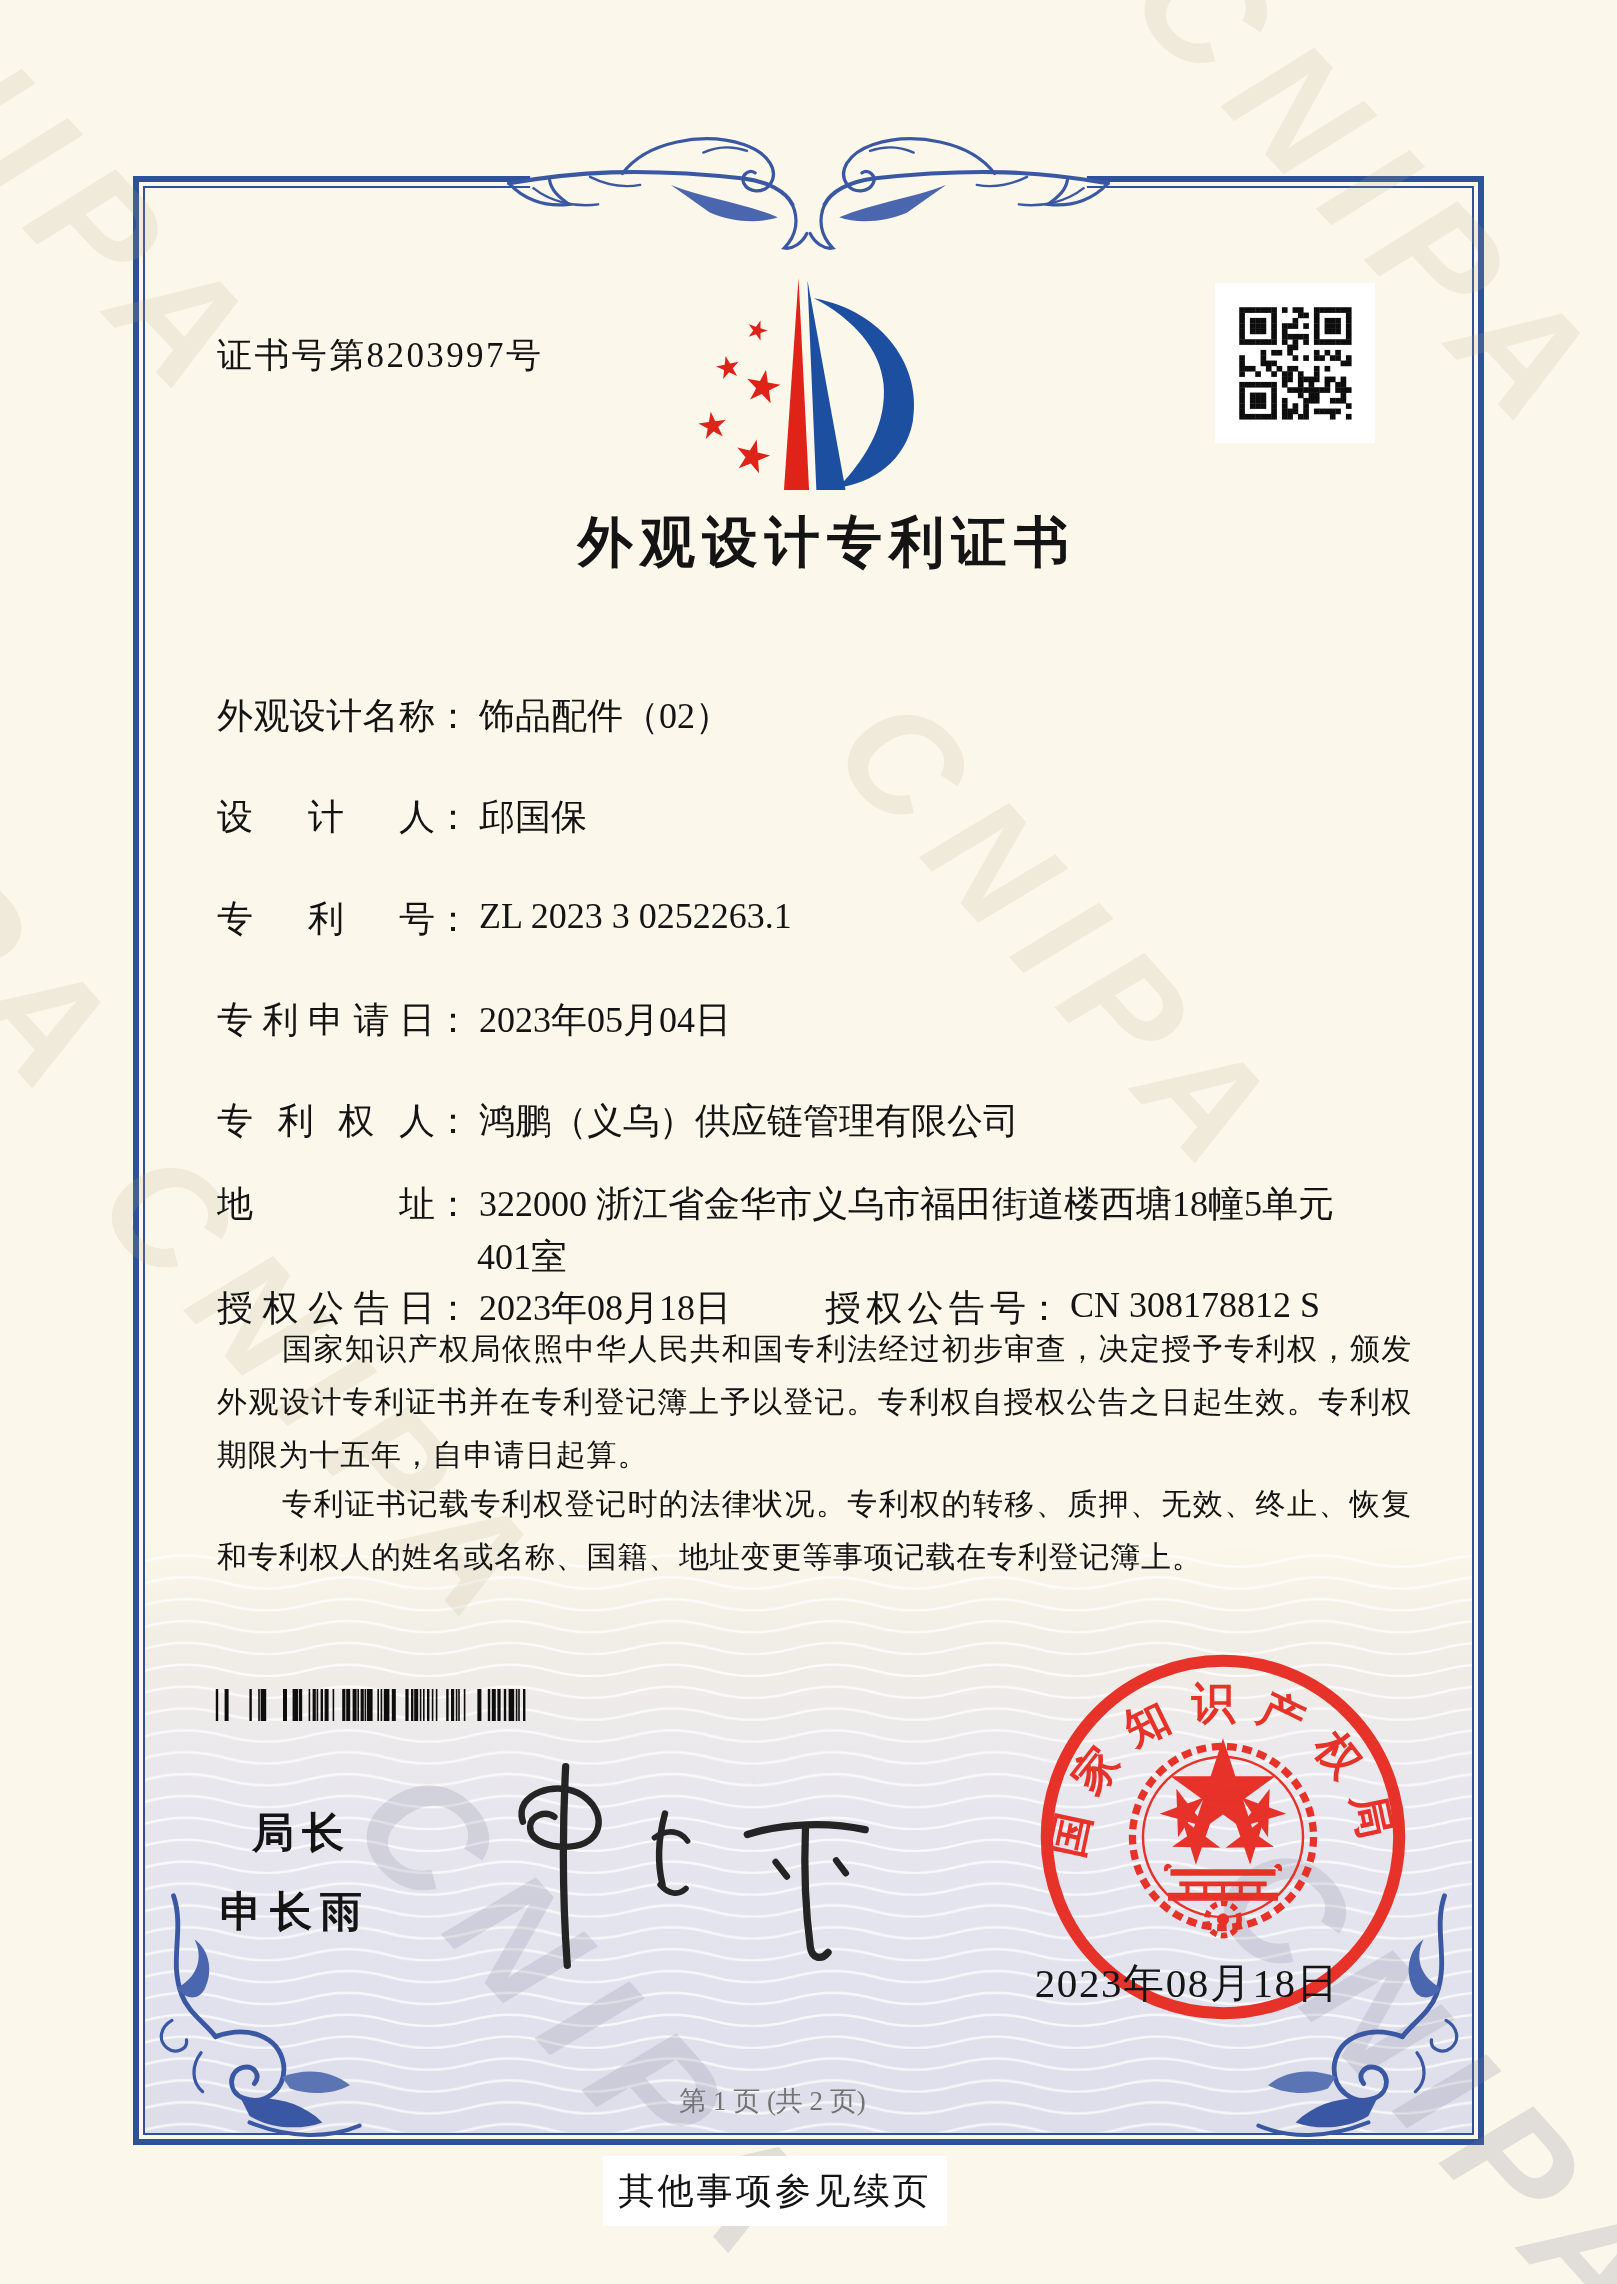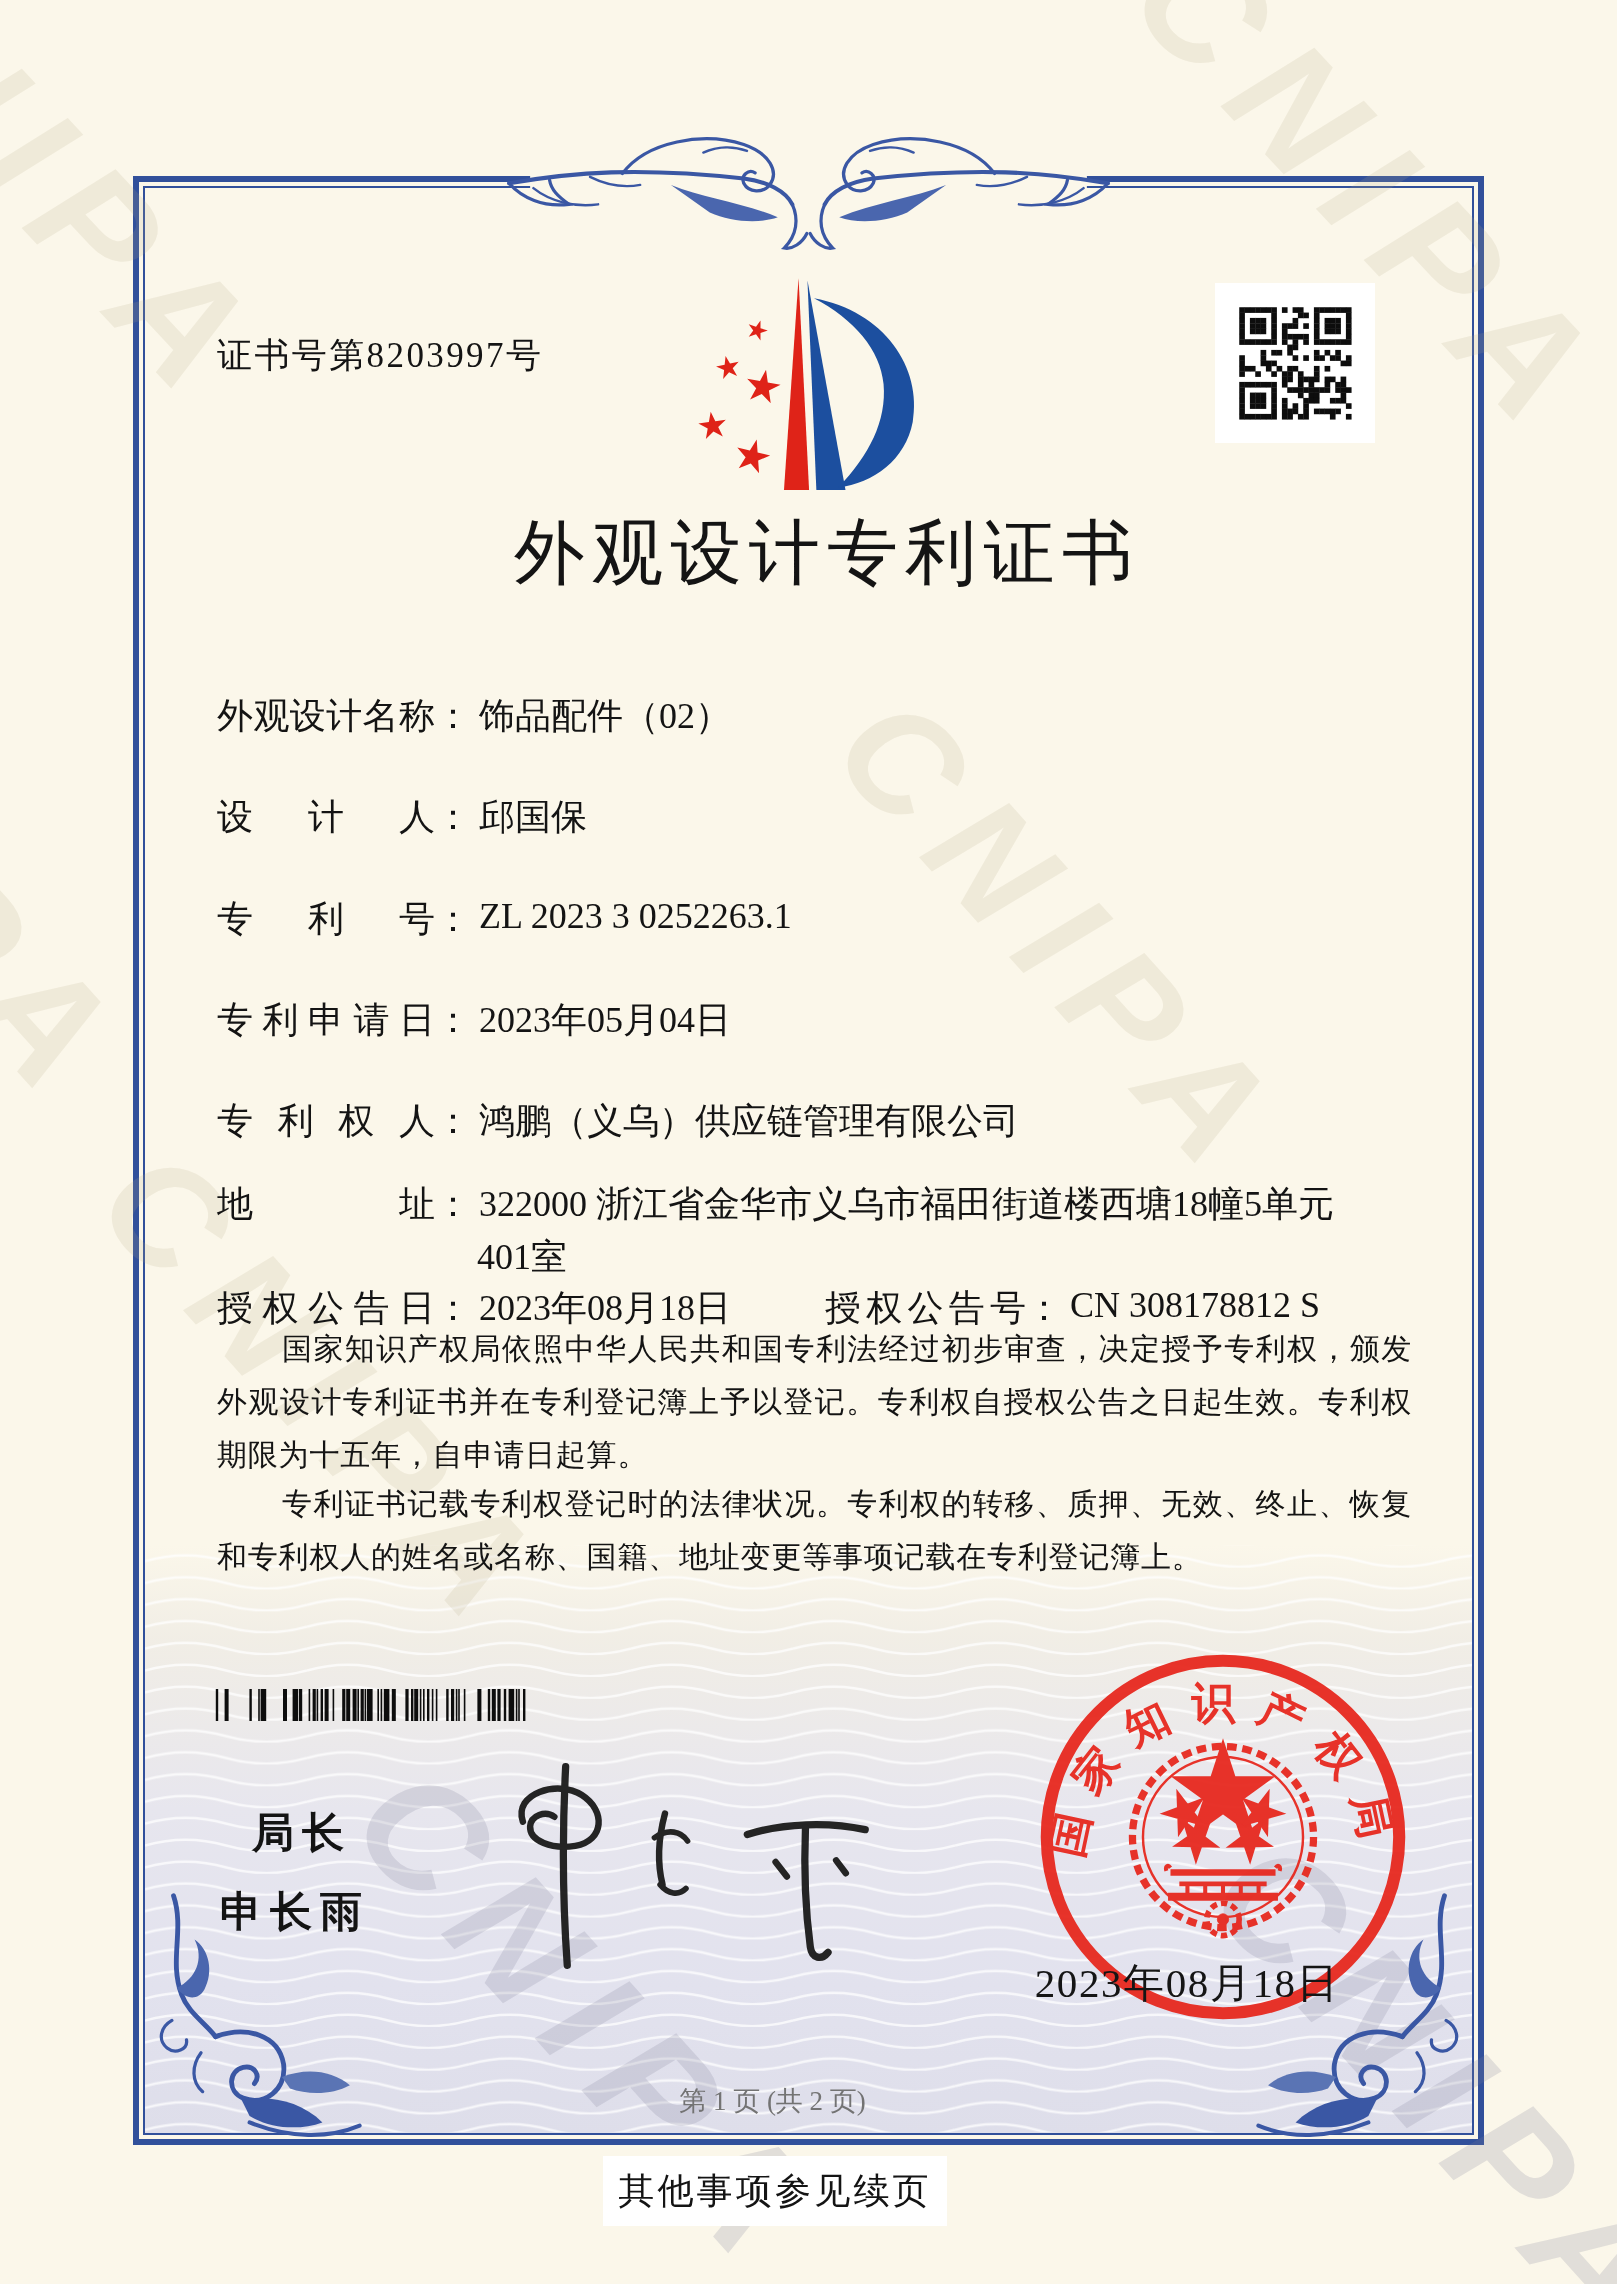--- a/index.html
+++ b/index.html
@@ -40,21 +40,21 @@
     font-size: 35px; letter-spacing: 2.4px;
   }
   .logo { position: absolute; left: 686px; top: 256px; z-index: 4; }
   .qr-box {
     position: absolute; left: 1215px; top: 283px; width: 160px; height: 160px;
     background: #ffffff; z-index: 4;
   }
   .qr-box svg { position: absolute; inset: 0; }
   .title {
     position: absolute; left: 0; top: 506px; width: 1618px; z-index: 4;
-    text-align: center; font-size: 71px; font-weight: 400; letter-spacing: 7.3px; padding-left: 36px;
+    text-align: center; font-size: 55px; font-weight: 700; letter-spacing: 7.3px; padding-left: 36px;
   }
   
   .row { position: absolute; left: 217px; z-index: 4; display: flex; align-items: flex-start;
          font-size: 36px; white-space: nowrap; }
   .spread { display: inline-flex; justify-content: space-between; width: 218px; }
   .spread-sm { display: inline-flex; justify-content: space-between; width: 201px; }
   .colon { display: inline-block; }
   .val { margin-left: 8px; }
   .addr2 { position: absolute; left: 477px; top: 1233px; z-index: 4; font-size: 36px; }
   .row-grant-no { position: absolute; left: 825px; z-index: 4; display: flex; font-size: 36px; white-space: nowrap; }

